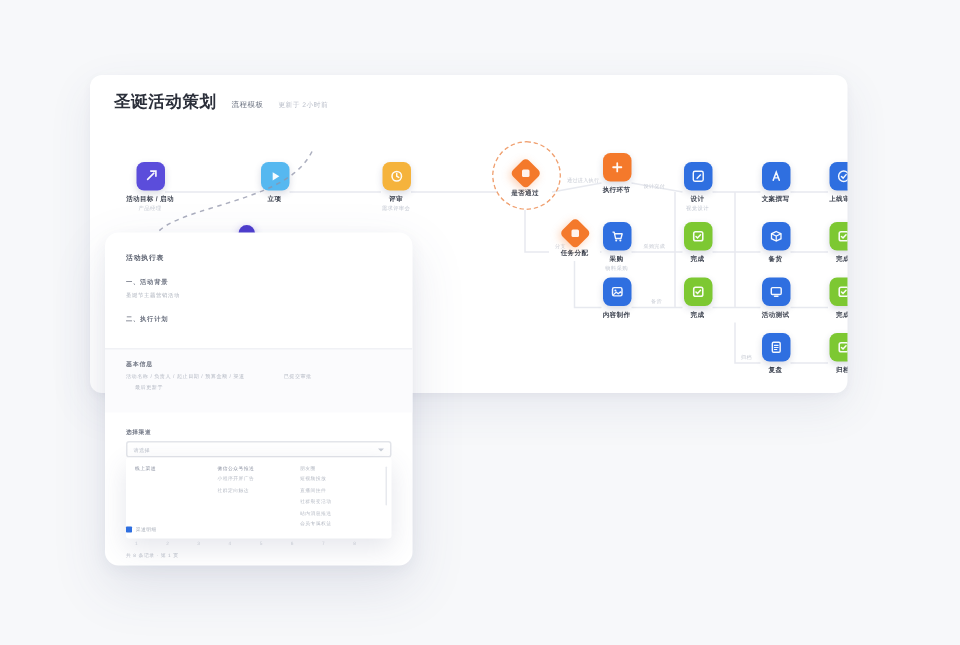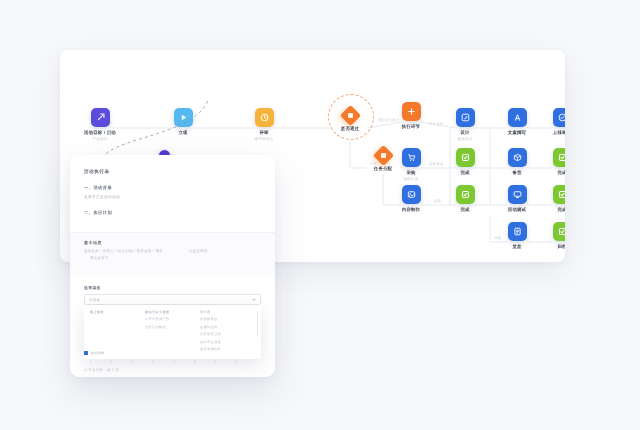--- a/index.html
+++ b/index.html
@@ -98,20 +98,25 @@
   .f-txt{font-size:3.2px;color:#aab0bb;letter-spacing:.3px;}
   .f-dots{display:flex;gap:19px;margin-top:5px;padding-left:6px;}
   .f-dots b{font-size:3.2px;color:#c6cad3;font-weight:normal;}
   .f-note{font-size:3.2px;color:#b4b9c4;letter-spacing:.4px;margin-top:4px;}
 </style>
 </head>
 <body>
 
 <div class="flow-card">
 
+  <div class="flow-head">
+    <div class="flow-title">圣诞活动策划</div>
+    <div class="flow-sub">流程模板</div>
+    <div class="flow-sub2">更新于 2小时前</div>
+  </div>
 
   <div class="canvas">
     <svg class="wires" viewBox="0 0 505 182">
       <g stroke="#e7e9ef" stroke-width="1" fill="none">
 
         <line x1="50" y1="48" x2="113" y2="48"></line>
         <line x1="133" y1="48" x2="194" y2="48"></line>
         <line x1="214" y1="48" x2="272" y2="48"></line>
 
         <line x1="308" y1="48" x2="341" y2="42"></line>

